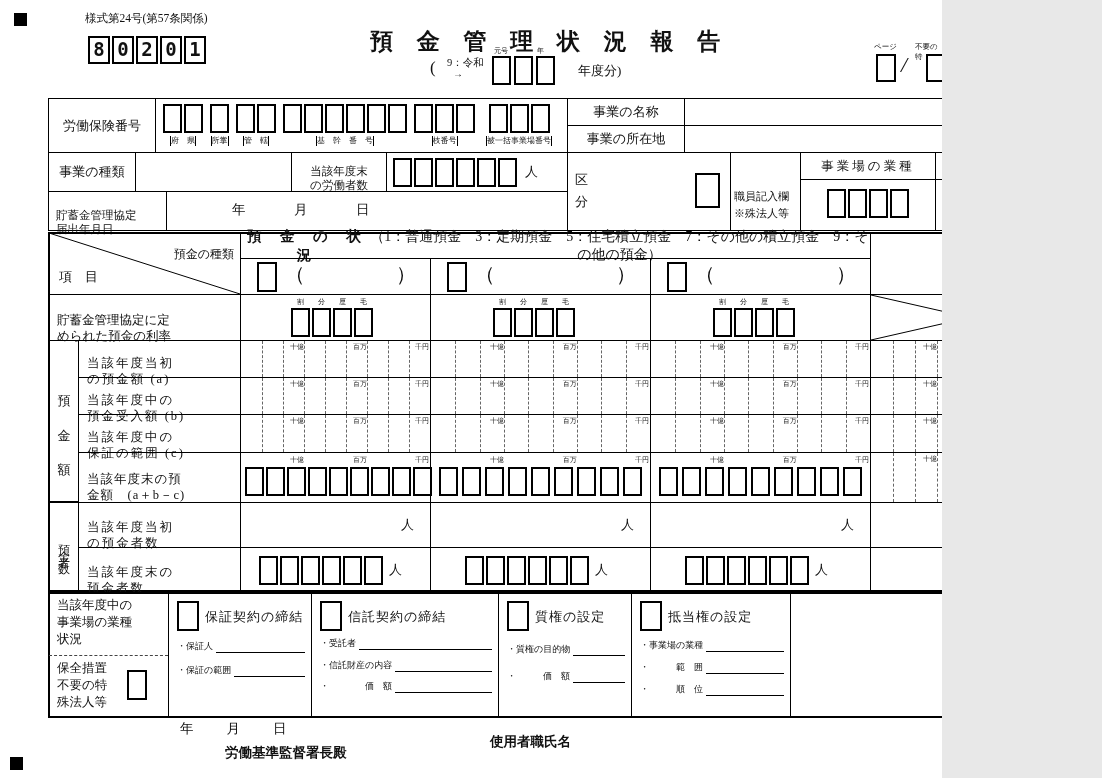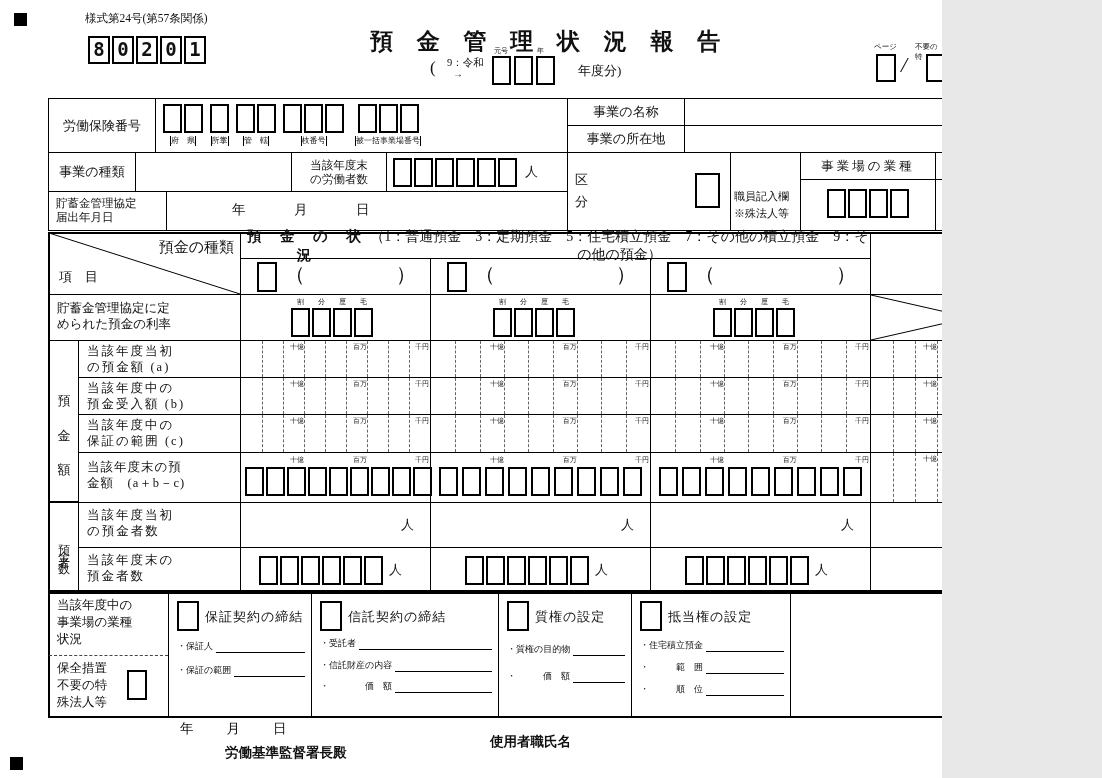--- a/index.html
+++ b/index.html
@@ -2,21 +2,21 @@
 <html><head>
 <meta charset="utf-8">
 <style>
   html,body{margin:0;padding:0;background:#e8e8e8;}
   #page{position:relative;width:942px;height:778px;background:#ffffff;
         font-family:"Liberation Serif","DejaVu Serif",serif;color:#111;overflow:hidden;}
   .abs{position:absolute;}
   .c{position:absolute;border:1px solid #000;box-sizing:border-box;}
   .t2{border-width:2px;}
   .cm{position:absolute;width:13px;height:13px;background:#000;}
-  .lbl{line-height:1.25;}
+  .lbl{line-height:1.25;margin-top:12px;}
   .ctr{display:flex;align-items:center;justify-content:center;text-align:center;}
   .bx{display:inline-block;width:19px;height:29px;border:2px solid #000;box-sizing:border-box;background:#fff;}
   .boxrow{display:flex;gap:2px;align-items:flex-end;}
   .rh-group{display:flex;flex-direction:column;align-items:center;}
   .rh-label{font-size:8px;text-align:center;border-left:1px solid #000;border-right:1px solid #000;margin-top:3px;line-height:10px;white-space:nowrap;overflow:visible;}
   .scale-cell{overflow:hidden;}
   .dash{position:absolute;top:0;bottom:0;width:0;border-left:1px dashed #666;}
   .sc{position:absolute;top:1px;font-size:7px;color:#222;white-space:nowrap;font-family:"Liberation Sans",sans-serif;}
   .sc2{position:absolute;top:2px;font-size:7px;color:#222;white-space:nowrap;font-family:"Liberation Sans",sans-serif;}
   .unitrow{display:flex;gap:2px;}
@@ -85,20 +85,31 @@
           </div>
           <div class="rh-label">所掌</div>
         </div>
       <div class="rh-group" style="width:42px">
           <div class="boxrow">
             <span class="bx"></span>
             <span class="bx"></span>
           </div>
           <div class="rh-label">管　轄</div>
         </div>
+      <div class="rh-group" style="width:126px">
+          <div class="boxrow">
+            <span class="bx"></span>
+            <span class="bx"></span>
+            <span class="bx"></span>
+            <span class="bx"></span>
+            <span class="bx"></span>
+            <span class="bx"></span>
+          </div>
+          <div class="rh-label">基　幹　番　号</div>
+        </div>
       <div class="rh-group" style="width:63px">
           <div class="boxrow">
             <span class="bx"></span>
             <span class="bx"></span>
             <span class="bx"></span>
           </div>
           <div class="rh-label">枝番号</div>
         </div>
       <div class="rh-group" style="width:76px">
           <div class="boxrow">
@@ -174,21 +185,21 @@
         <span class="bx"></span>
       </div>
   </div>
 
   <div class="c t2" style="left:48px;top:232px;width:1022px;height:360px"></div>
 
   <div class="c" style="left:48px;top:232px;width:193px;height:63px">
     <svg width="191" height="61">
         <line x1="0" y1="0" x2="191" y2="61" stroke="#000" stroke-width="1"></line>
       </svg>
-    <div class="abs" style="right:6px;top:5px;font-size:15px">預金の種類</div>
+    <div class="abs" style="right:6px;top:13px;font-size:12px">預金の種類</div>
     <div class="abs" style="left:10px;bottom:8px;font-size:13px">項　目</div>
   </div>
 
   <div class="c ctr" style="left:240px;top:232px;width:631px;height:27px">
     <span style="font-size:14.5px;font-weight:bold;letter-spacing:2px">預　金　の　状　況</span>
     <span style="font-size:14px;margin-left:0">（1：普通預金　3：定期預金　5：住宅積立預金　7：その他の積立預金　9：その他の預金）</span>
   </div>
   <div class="c ctr" style="left:870px;top:232px;width:200px;height:63px;font-size:14.5px;letter-spacing:4px">合　計</div>
 
   <div class="c" style="left:240px;top:258px;width:191px;height:37px">
@@ -640,21 +651,21 @@
     <div class="field" style="left:8px;top:77px;width:118px">
         <span>・　　　価　額</span>
         <i class="ul"></i>
       </div>
   </div>
 
   <div class="c" style="left:631px;top:592px;width:160px;height:126px">
     <span class="chk" style="left:8px;top:8px"></span>
     <span class="ptitle" style="left:36px;top:15px">抵当権の設定</span>
     <div class="field" style="left:8px;top:46px;width:144px">
-        <span>・住宅積立預金</span>
+        <span>・事業場の業種</span>
         <i class="ul"></i>
       </div>
     <div class="field" style="left:8px;top:68px;width:144px">
         <span>・　　　範　囲</span>
         <i class="ul"></i>
       </div>
     <div class="field" style="left:8px;top:90px;width:144px">
         <span>・　　　順　位</span>
         <i class="ul"></i>
       </div>

